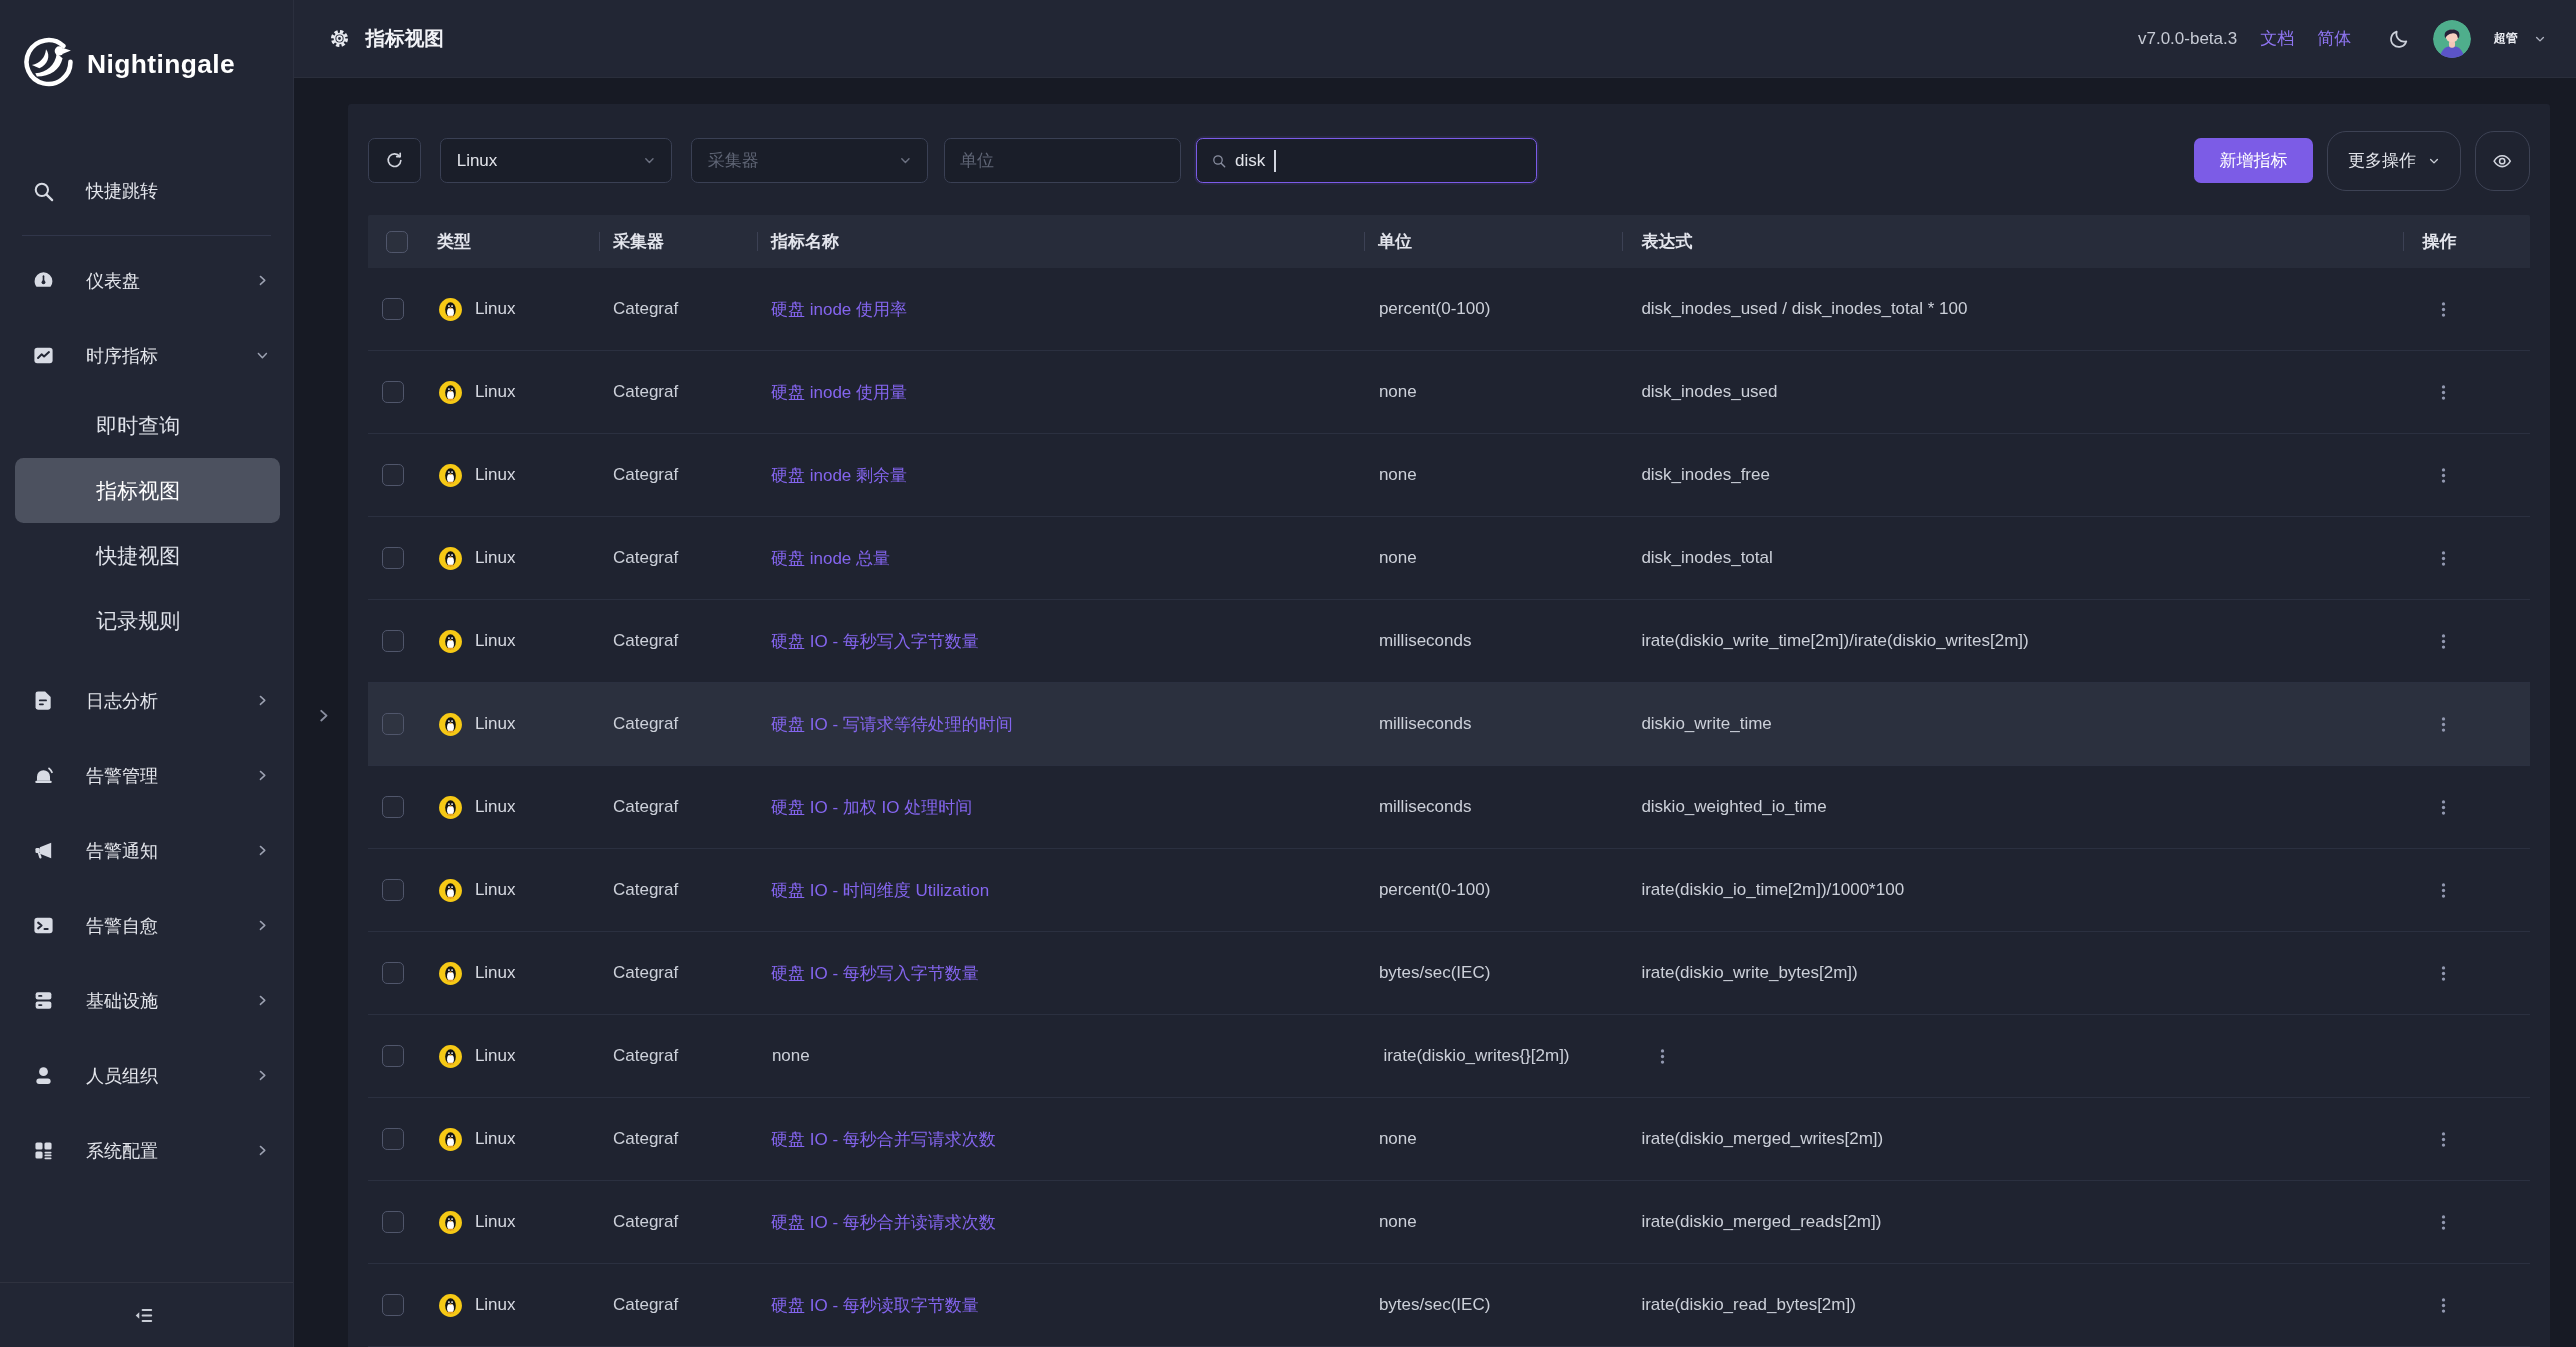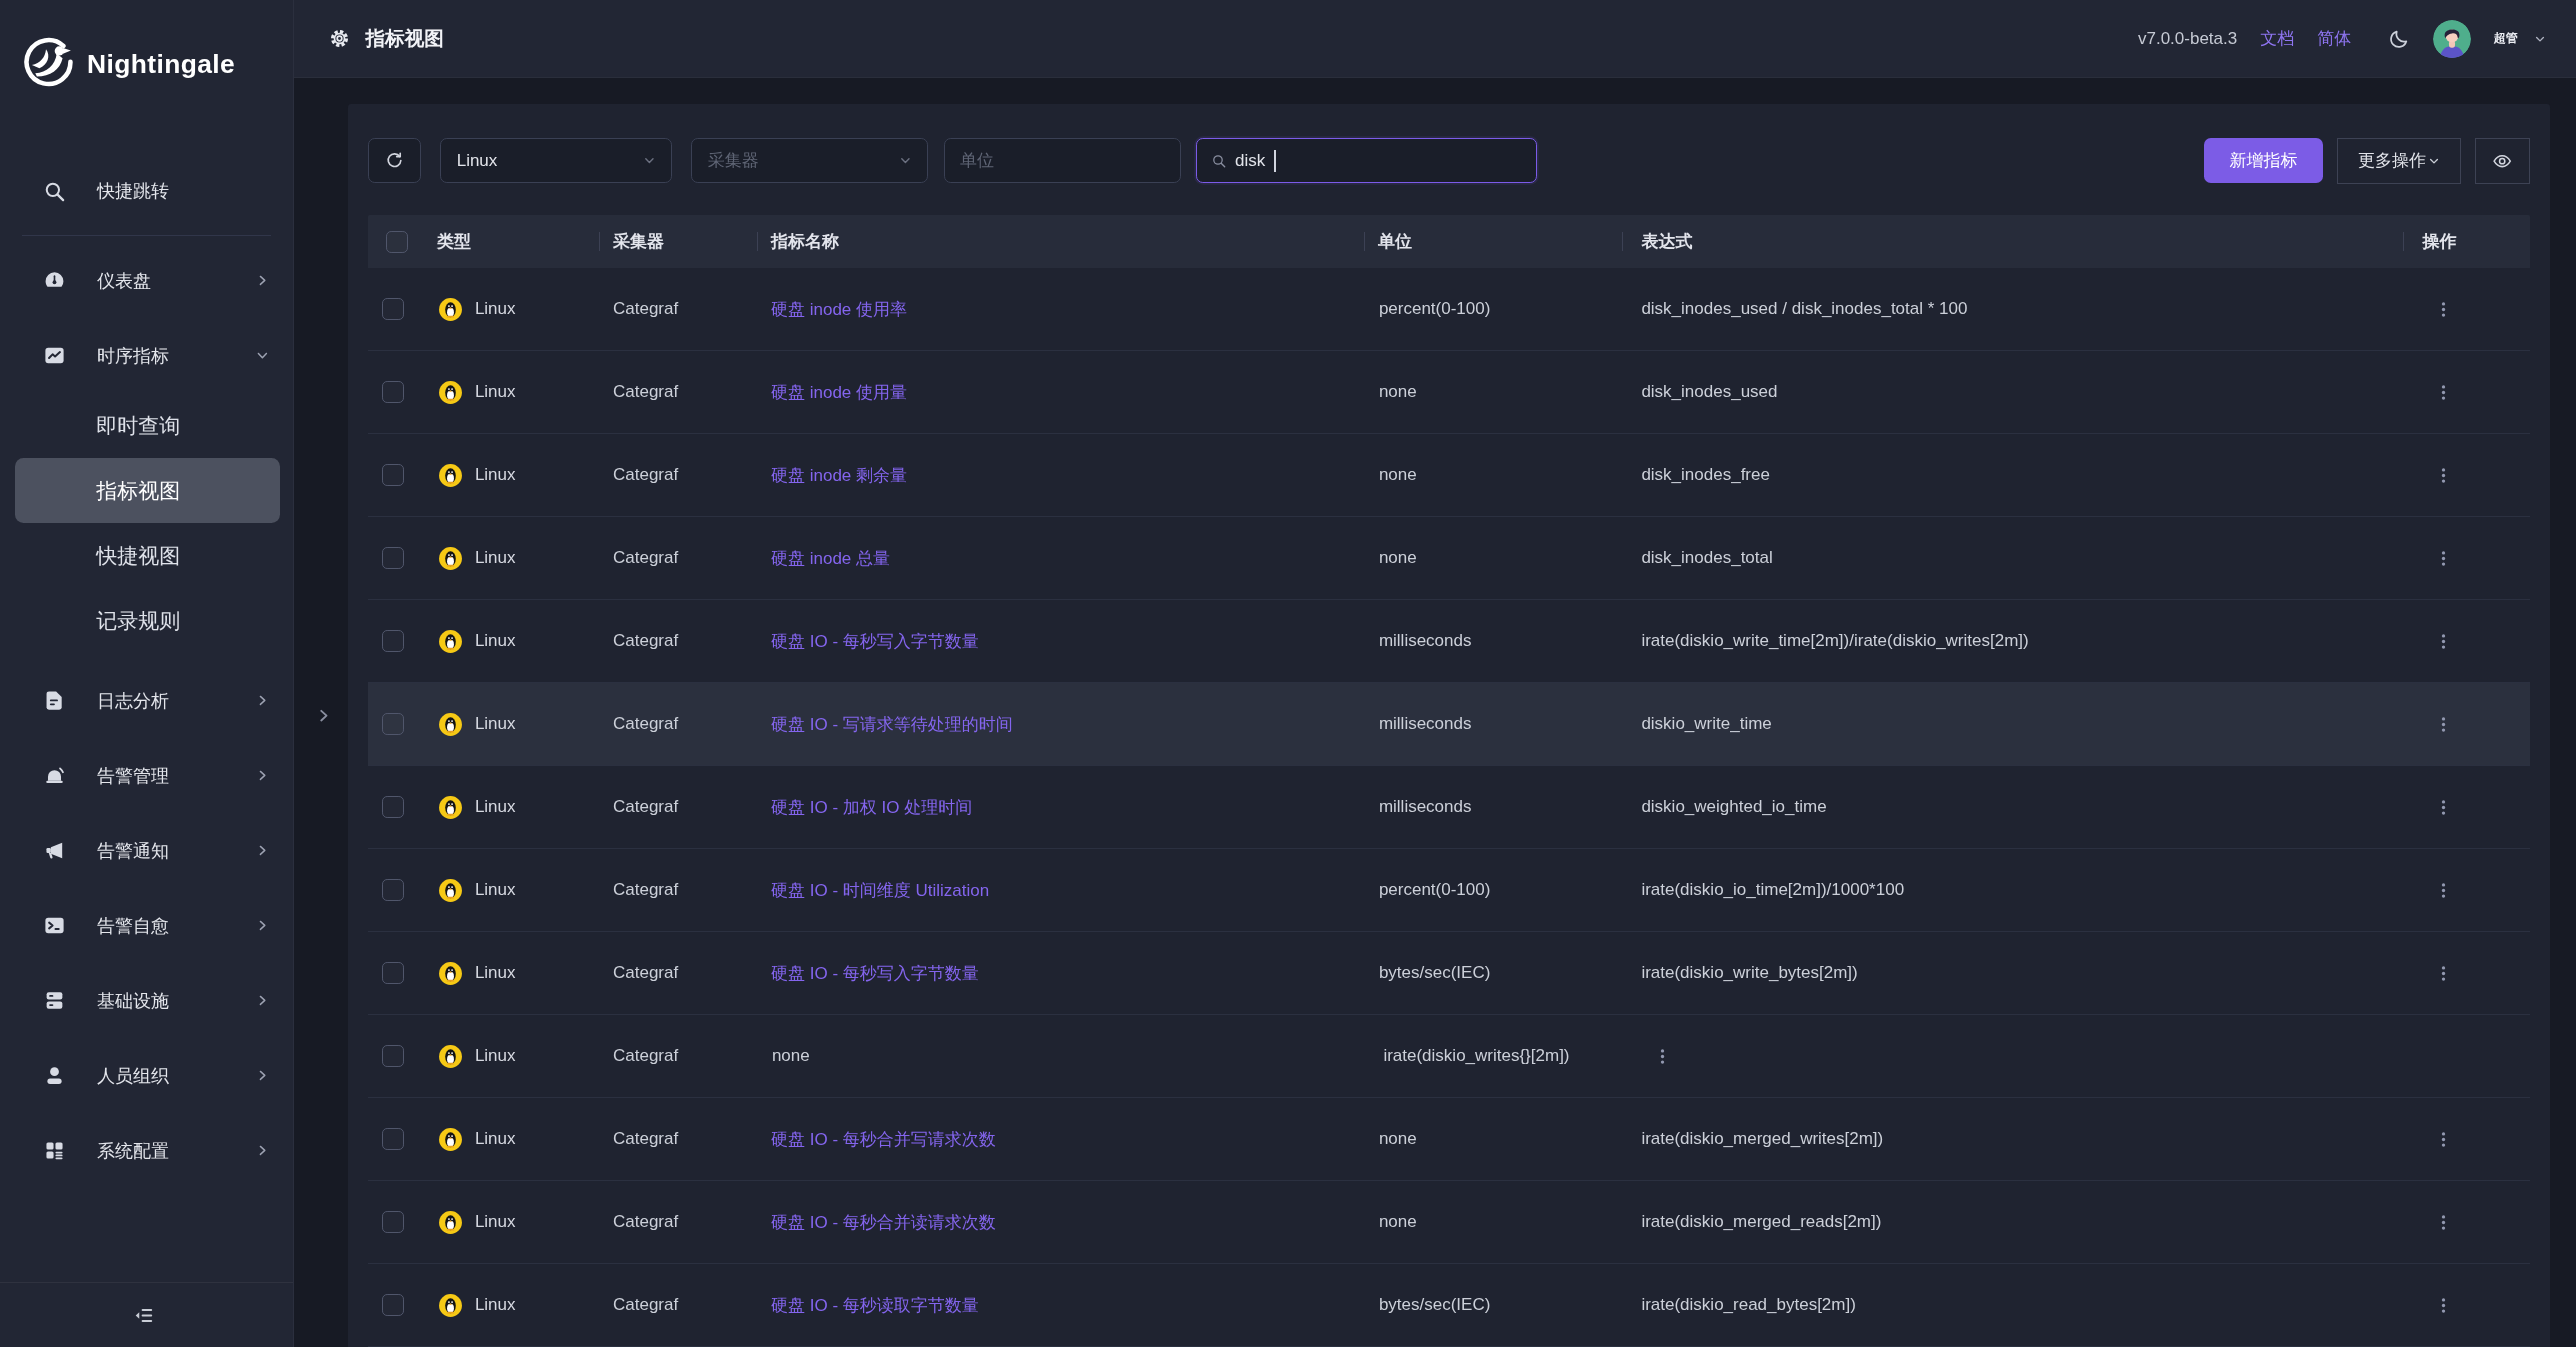--- a/index.html
+++ b/index.html
@@ -8,21 +8,21 @@
     font-family:"Liberation Sans","DejaVu Sans",sans-serif;
     background:#171A24; color:#D6D9E1; display:flex;
   }
   
   .sidebar { width:294px; height:100%; background:#222634; flex:0 0 294px;
              display:flex; flex-direction:column; position:relative;
              border-right:0.9px solid #2B2F3E; }
   .logo { height:128px; display:flex; align-items:center; padding-left:22px; gap:12px; }
   .logo-name { color:#fff; font-size:26.4px; font-weight:700; letter-spacing:0.4px; }
   .menu { padding-top:25.6px; flex:1; }
-  .menu-item { height:75px; display:flex; align-items:center; padding:0 24px 0 43px; cursor:pointer; }
+  .menu-item { height:75px; display:flex; align-items:center; padding:0 24px 0 32px; cursor:pointer; }
   .mi-icon { width:23px; height:23px; color:#D8DBE4; flex:0 0 23px; }
   .mi-icon svg { width:100%; height:100%; display:block; }
   .mi-label { margin-left:31px; font-size:18px; color:#E4E6EC; }
   .mi-chev { margin-left:auto; width:12.8px; height:12.8px; color:#9DA2B2; }
   .mi-chev svg { width:100%; height:100%; display:block; }
   .menu-divider { height:0.9px; background:#31364A; margin:6.8px 22px; }
   .submenu { margin-bottom:10.2px; }
   .submenu-item { height:65px; margin:0 12.8px 0 15.3px; display:flex; align-items:center;
                   padding-left:81px; font-size:21px; color:#DFE2EA; border-radius:8.5px; cursor:pointer; }
   .submenu-item.active { background:#4C515F; color:#FFFFFF; }
@@ -66,23 +66,23 @@
   .sel-collector { width:237px; margin-left:19px; }
   .inp-unit { width:237px; margin-left:15.3px; padding:0 15.3px; }
   .placeholder { color:#5F6575; }
   .search-box { width:341px; margin-left:15.3px; border:1.3px solid #7B5BE8;
                 box-shadow:0 0 0 1.7px rgba(123,91,232,.12); padding:0 13.6px; gap:8.5px; }
   .search-box svg { width:16px; height:16px; color:#8A8FA0; flex:0 0 16px; }
   .caret { width:1.7px; height:22px; background:#D0D4DE; }
   .btn-primary { margin-left:auto; height:45px; padding:0 25.6px; background:#7C5CE6; color:#fff;
                  border:none; border-radius:6.8px; font-size:17px; cursor:pointer;
                  font-family:inherit; }
-  .btn-ghost { height:46px; margin-left:13.6px; padding:0 20.4px; background:transparent; color:#E2E4EA;
-               border:0.9px solid #3D4254; border-radius:0; font-size:17px; cursor:pointer;
-               display:flex; align-items:center; gap:2px; font-family:inherit; }
+  .btn-ghost { height:60px; margin-left:13.6px; padding:0 20.4px; background:transparent; color:#E2E4EA;
+               border:0.9px solid #3D4254; border-radius:19px; font-size:17px; cursor:pointer;
+               display:flex; align-items:center; gap:12px; font-family:inherit; }
   .btn-ghost .b-chev { width:12px; height:12px; color:#C9CDD6; }
   .btn-ghost .b-chev svg { width:100%; height:100%; display:block; }
   .btn-eye { width:55px; margin-left:13.6px; justify-content:center; padding:0; cursor:pointer; }
   .btn-eye svg { width:20.4px; height:20.4px; color:#D2D5DE; }
   
   .grid-row { display:grid; grid-template-columns:55px 176px 158px 607px 258px 781px 125px; }
   .thead { height:53px; background:#272C3A; border-radius:1.7px 1.7px 0 0; }
   .th { display:flex; align-items:center; font-size:17px; font-weight:600; color:#E3E5EC;
         position:relative; padding-left:13.6px; }
   .th.sep::before { content:""; position:absolute; left:0; top:17px; bottom:17px;

